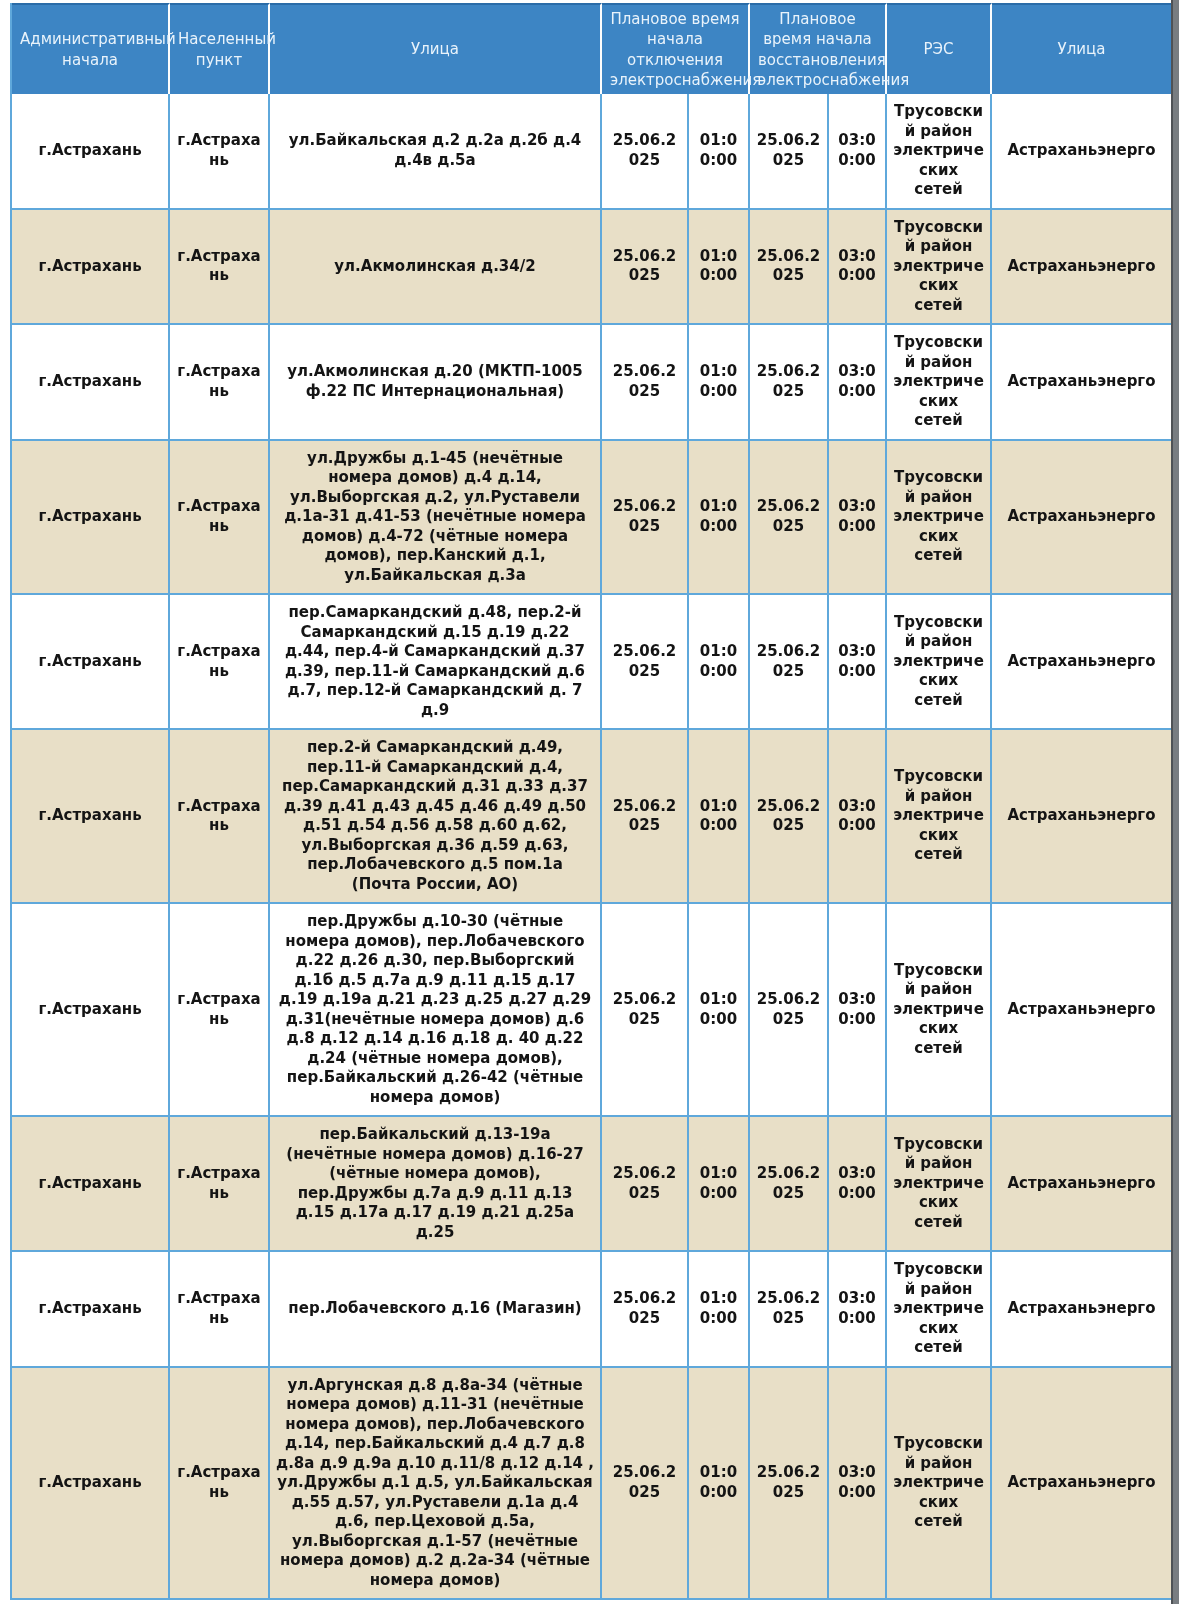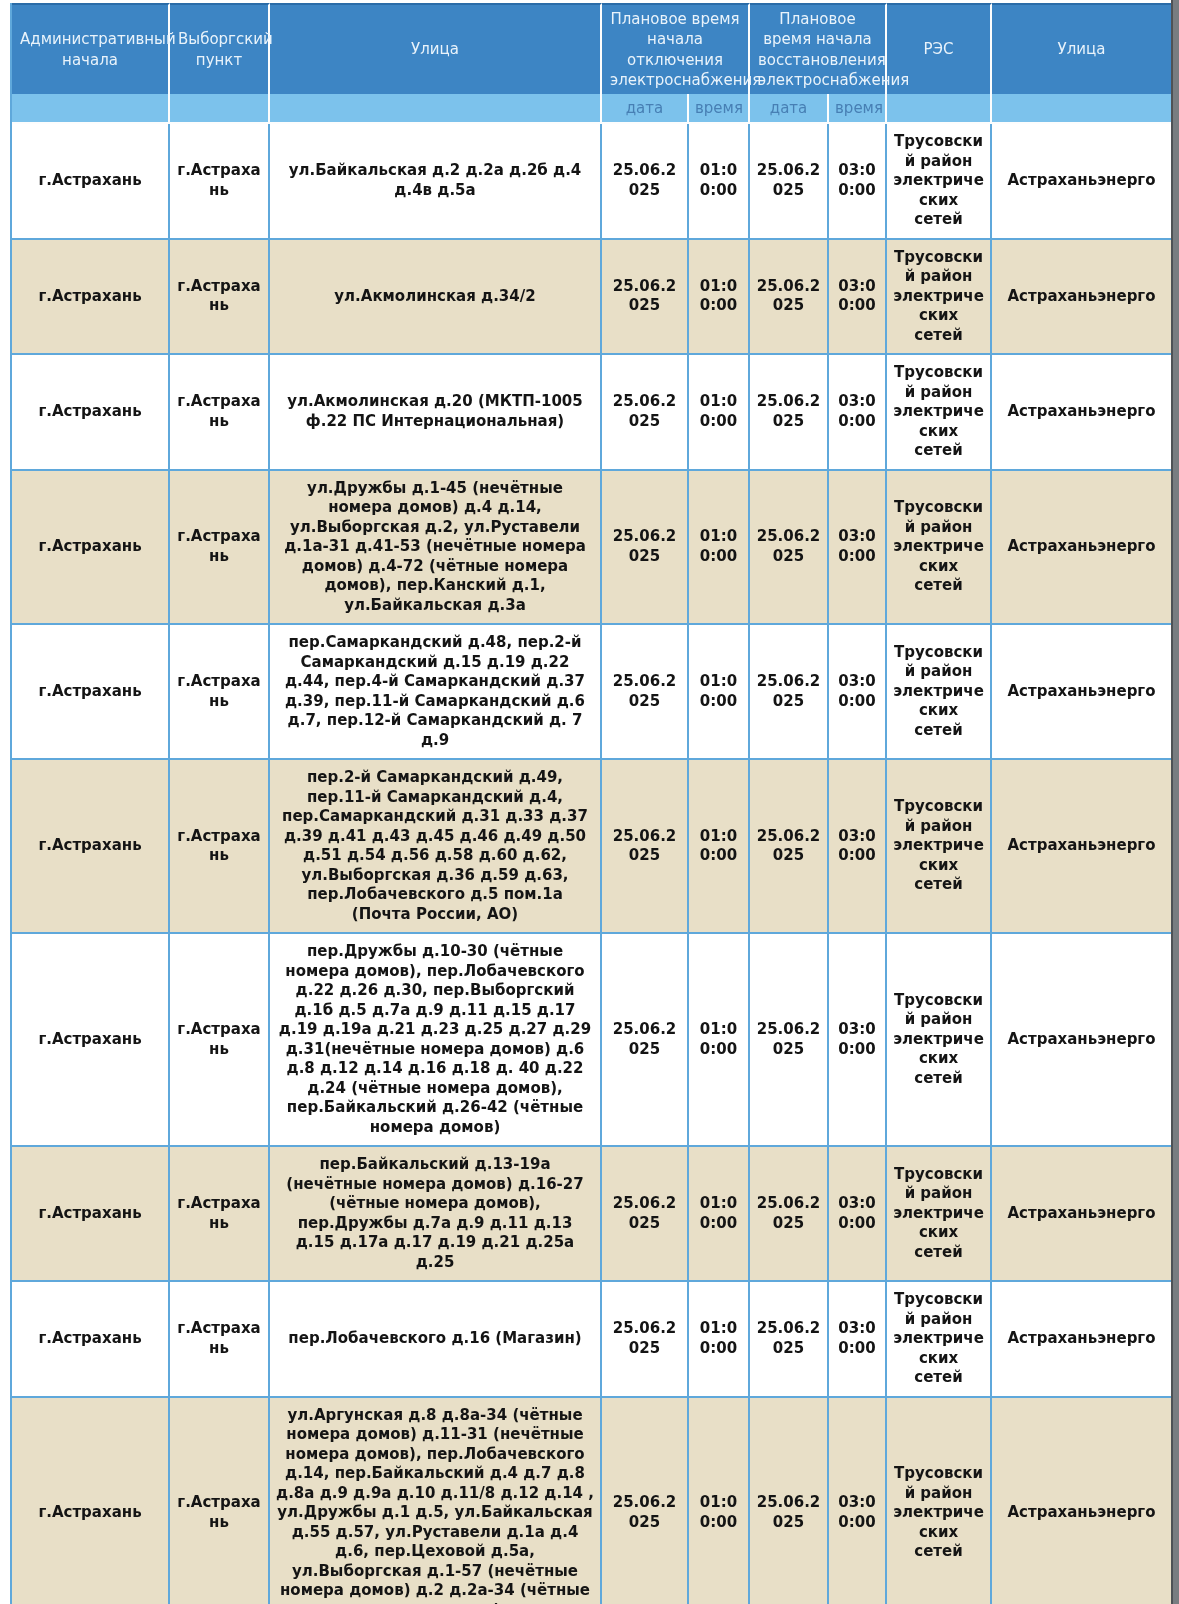--- a/index.html
+++ b/index.html
@@ -104,38 +104,27 @@
         <col class="c-odate">
           <col class="c-otime">
           <col class="c-rdate">
           <col class="c-rtime">
         <col class="c-res">
           <col class="c-branch">
       </colgroup>
       <thead>
         <tr class="main-header">
           <th>Административный начала</th>
-          <th>Выборгский пункт</th>
+          <th>Населенный пункт</th>
           <th>Улица</th>
           <th colspan="2">Плановое время начала отключения электроснабжения</th>
           <th colspan="2">Плановое время начала восстановления электроснабжения</th>
           <th>РЭС</th>
           <th>Улица</th>
         </tr>
-        <tr class="sub-header">
-          <th></th>
-          <th></th>
-          <th></th>
-          <th>дата</th>
-          <th>время</th>
-          <th>дата</th>
-          <th>время</th>
-          <th></th>
-          <th></th>
-        </tr>
       </thead>
       <tbody>
           <tr>
             <td>г.Астрахань</td>
             <td>г.Астрахань</td>
             <td>ул.Байкальская д.2 д.2а д.2б д.4 д.4в д.5а</td>
             <td>25.06.2025</td>
             <td>01:00:00</td>
             <td>25.06.2025</td>
             <td>03:00:00</td>

